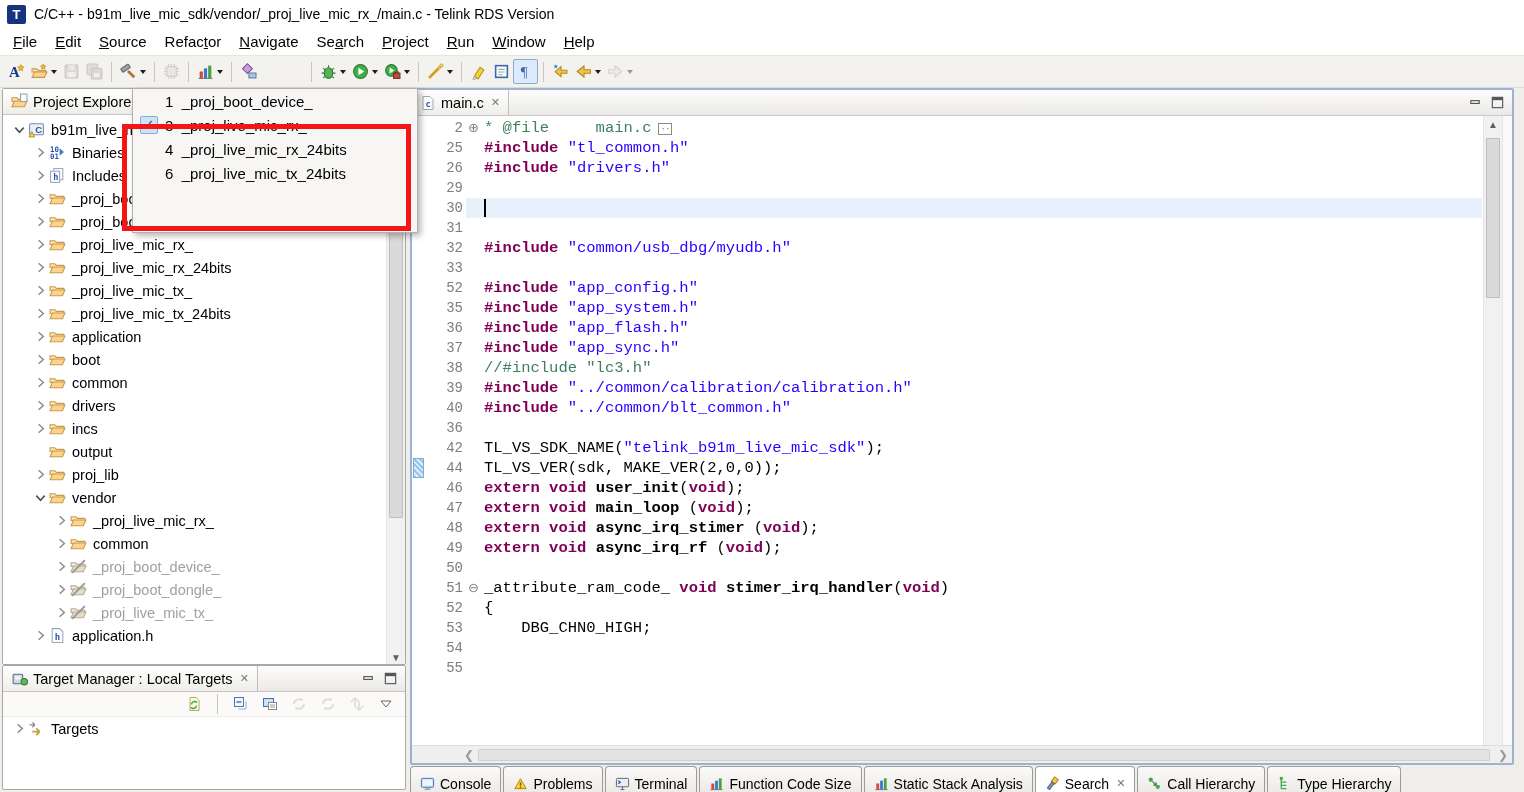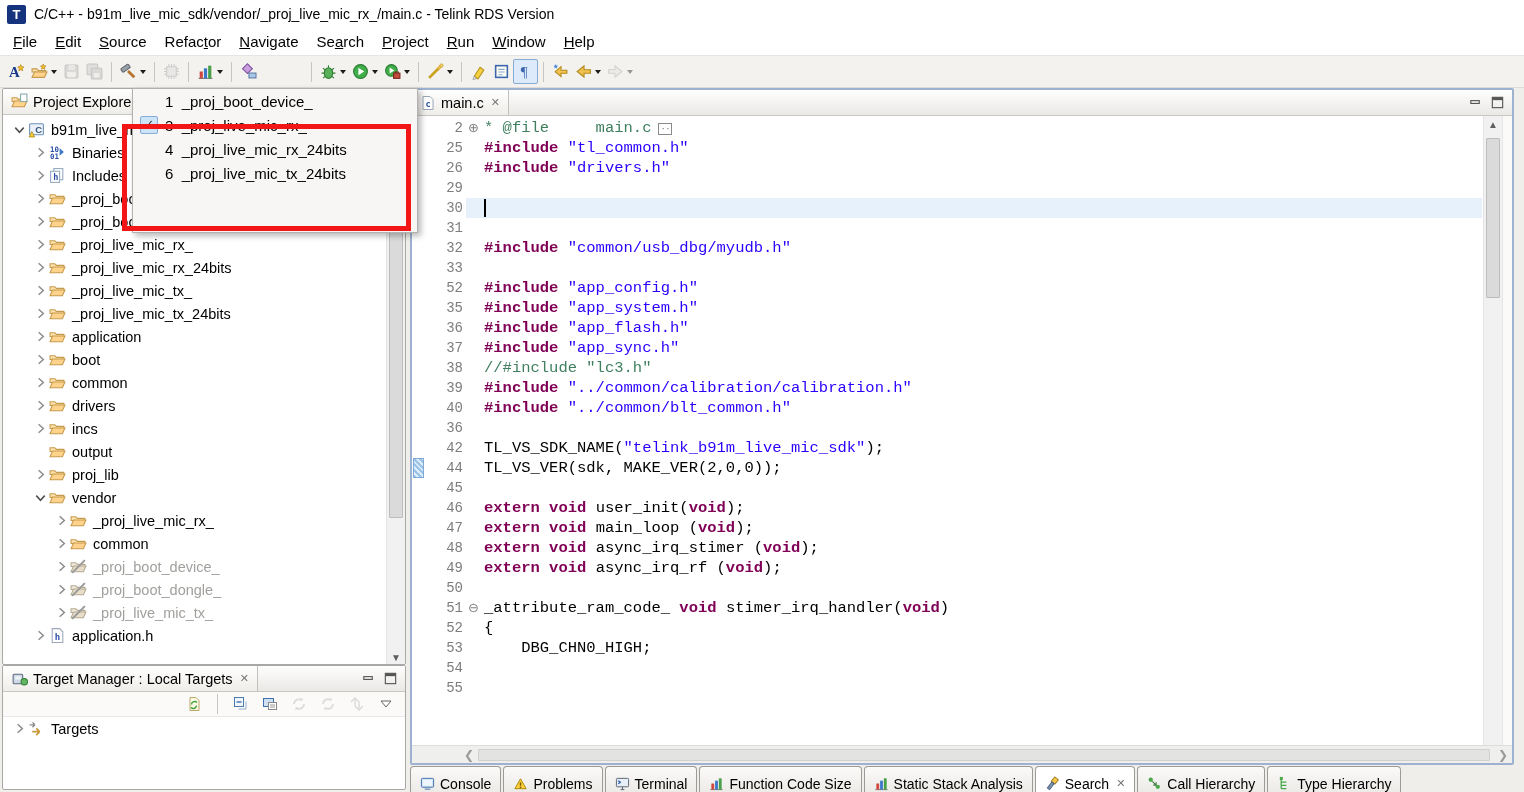--- a/index.html
+++ b/index.html
@@ -53,21 +53,21 @@
 .ruler{width:13px;flex:none;position:relative}
 .lnum{width:41px;flex:none;text-align:right;color:#7d7d7d;font-size:14px;font-family:"Liberation Mono",monospace;padding-right:3px}
 .foldc{width:15px;flex:none;color:#7f7f7f;font-size:13px;display:flex;align-items:center;justify-content:center;font-family:"DejaVu Sans",sans-serif}
 .codetext{flex:1;position:relative;padding-left:3px}
 .code-row.current .codetext,.code-row.current .foldc{background:#e7f1fc}
 .caret{position:absolute;left:3px;top:1px;width:2px;height:18px;background:#000}
 .marker-blue{position:absolute;left:1px;top:0;width:11px;height:20px;background:repeating-linear-gradient(45deg,#9cc3e8 0 2px,#dcecfa 2px 4px);border:1px solid #7fa9d6}
 .dir,.kw{color:#7f0055;font-weight:bold}
 .str{color:#2a00ff}
 .cmt{color:#3f7f5f}
-.fn{font-weight:normal;color:#000}
+.fn{font-weight:bold;color:#000}
 .pl{color:#000}
 .foldbox{display:inline-block;width:14px;height:12px;border:1px solid #8a8a8a;background:#fff;margin-left:7px;vertical-align:1px;font-size:8px;line-height:10px;text-align:center;color:#666}
 .ed-vscroll{position:absolute;top:0;right:10px;width:19px;height:100%;background:#f1f1f1;border-left:1px solid #e4e4e4}
 .ed-overview{position:absolute;top:0;right:0;width:10px;height:100%;background:#fbfaf9;border-left:1px solid #e8e6e3}
 .hscroll{position:absolute;left:0;right:0;bottom:0;height:18px;background:#efefee;border-top:1px solid #ddd;display:flex;align-items:center}
 .harrow{color:#9a9a9a;font-size:12px;width:18px;text-align:center}
 .hthumb{flex:1;height:12px;background:#e3e3e2;border:1px solid #d0d0cf;border-radius:1px;margin-right:4px}
 
 
 .bottom-tabs{position:absolute;left:410px;top:766px;height:34px;display:flex;gap:2px}
@@ -830,21 +830,20 @@
           <div class="code-row"><div class="ruler"></div><div class="lnum">52</div><div class="foldc"></div><div class="codetext"><span class="dir">#include </span><span class="str">"app_config.h"</span></div></div>
           <div class="code-row"><div class="ruler"></div><div class="lnum">35</div><div class="foldc"></div><div class="codetext"><span class="dir">#include </span><span class="str">"app_system.h"</span></div></div>
           <div class="code-row"><div class="ruler"></div><div class="lnum">36</div><div class="foldc"></div><div class="codetext"><span class="dir">#include </span><span class="str">"app_flash.h"</span></div></div>
           <div class="code-row"><div class="ruler"></div><div class="lnum">37</div><div class="foldc"></div><div class="codetext"><span class="dir">#include </span><span class="str">"app_sync.h"</span></div></div>
           <div class="code-row"><div class="ruler"></div><div class="lnum">38</div><div class="foldc"></div><div class="codetext"><span class="cmt">//#include "lc3.h"</span></div></div>
           <div class="code-row"><div class="ruler"></div><div class="lnum">39</div><div class="foldc"></div><div class="codetext"><span class="dir">#include </span><span class="str">"../common/calibration/calibration.h"</span></div></div>
           <div class="code-row"><div class="ruler"></div><div class="lnum">40</div><div class="foldc"></div><div class="codetext"><span class="dir">#include </span><span class="str">"../common/blt_common.h"</span></div></div>
           <div class="code-row"><div class="ruler"></div><div class="lnum">36</div><div class="foldc"></div><div class="codetext"></div></div>
           <div class="code-row"><div class="ruler"></div><div class="lnum">42</div><div class="foldc"></div><div class="codetext"><span class="pl">TL_VS_SDK_NAME(</span><span class="str">"telink_b91m_live_mic_sdk"</span><span class="pl">);</span></div></div>
           <div class="code-row"><div class="ruler"><div class="marker-blue"></div></div><div class="lnum">44</div><div class="foldc"></div><div class="codetext"><span class="pl">TL_VS_VER(sdk, MAKE_VER(2,0,0));</span></div></div>
-          <div class="code-row"><div class="ruler"></div><div class="lnum">45</div><div class="foldc"></div><div class="codetext"></div></div>
           <div class="code-row"><div class="ruler"></div><div class="lnum">46</div><div class="foldc"></div><div class="codetext"><span class="kw">extern void </span><span class="fn">user_init</span><span class="pl">(</span><span class="kw">void</span><span class="pl">);</span></div></div>
           <div class="code-row"><div class="ruler"></div><div class="lnum">47</div><div class="foldc"></div><div class="codetext"><span class="kw">extern void </span><span class="fn">main_loop</span><span class="pl"> (</span><span class="kw">void</span><span class="pl">);</span></div></div>
           <div class="code-row"><div class="ruler"></div><div class="lnum">48</div><div class="foldc"></div><div class="codetext"><span class="kw">extern void </span><span class="fn">async_irq_stimer</span><span class="pl"> (</span><span class="kw">void</span><span class="pl">);</span></div></div>
           <div class="code-row"><div class="ruler"></div><div class="lnum">49</div><div class="foldc"></div><div class="codetext"><span class="kw">extern void </span><span class="fn">async_irq_rf</span><span class="pl"> (</span><span class="kw">void</span><span class="pl">);</span></div></div>
           <div class="code-row"><div class="ruler"></div><div class="lnum">50</div><div class="foldc"></div><div class="codetext"></div></div>
           <div class="code-row"><div class="ruler"></div><div class="lnum">51</div><div class="foldc">⊖</div><div class="codetext"><span class="pl">_attribute_ram_code_ </span><span class="kw">void</span><span class="pl"> </span><span class="fn">stimer_irq_handler</span><span class="pl">(</span><span class="kw">void</span><span class="pl">)</span></div></div>
           <div class="code-row"><div class="ruler"></div><div class="lnum">52</div><div class="foldc"></div><div class="codetext"><span class="pl">{</span></div></div>
           <div class="code-row"><div class="ruler"></div><div class="lnum">53</div><div class="foldc"></div><div class="codetext"><span class="pl">    DBG_CHN0_HIGH;</span></div></div>
           <div class="code-row"><div class="ruler"></div><div class="lnum">54</div><div class="foldc"></div><div class="codetext"></div></div>
           <div class="code-row"><div class="ruler"></div><div class="lnum">55</div><div class="foldc"></div><div class="codetext"></div></div>

